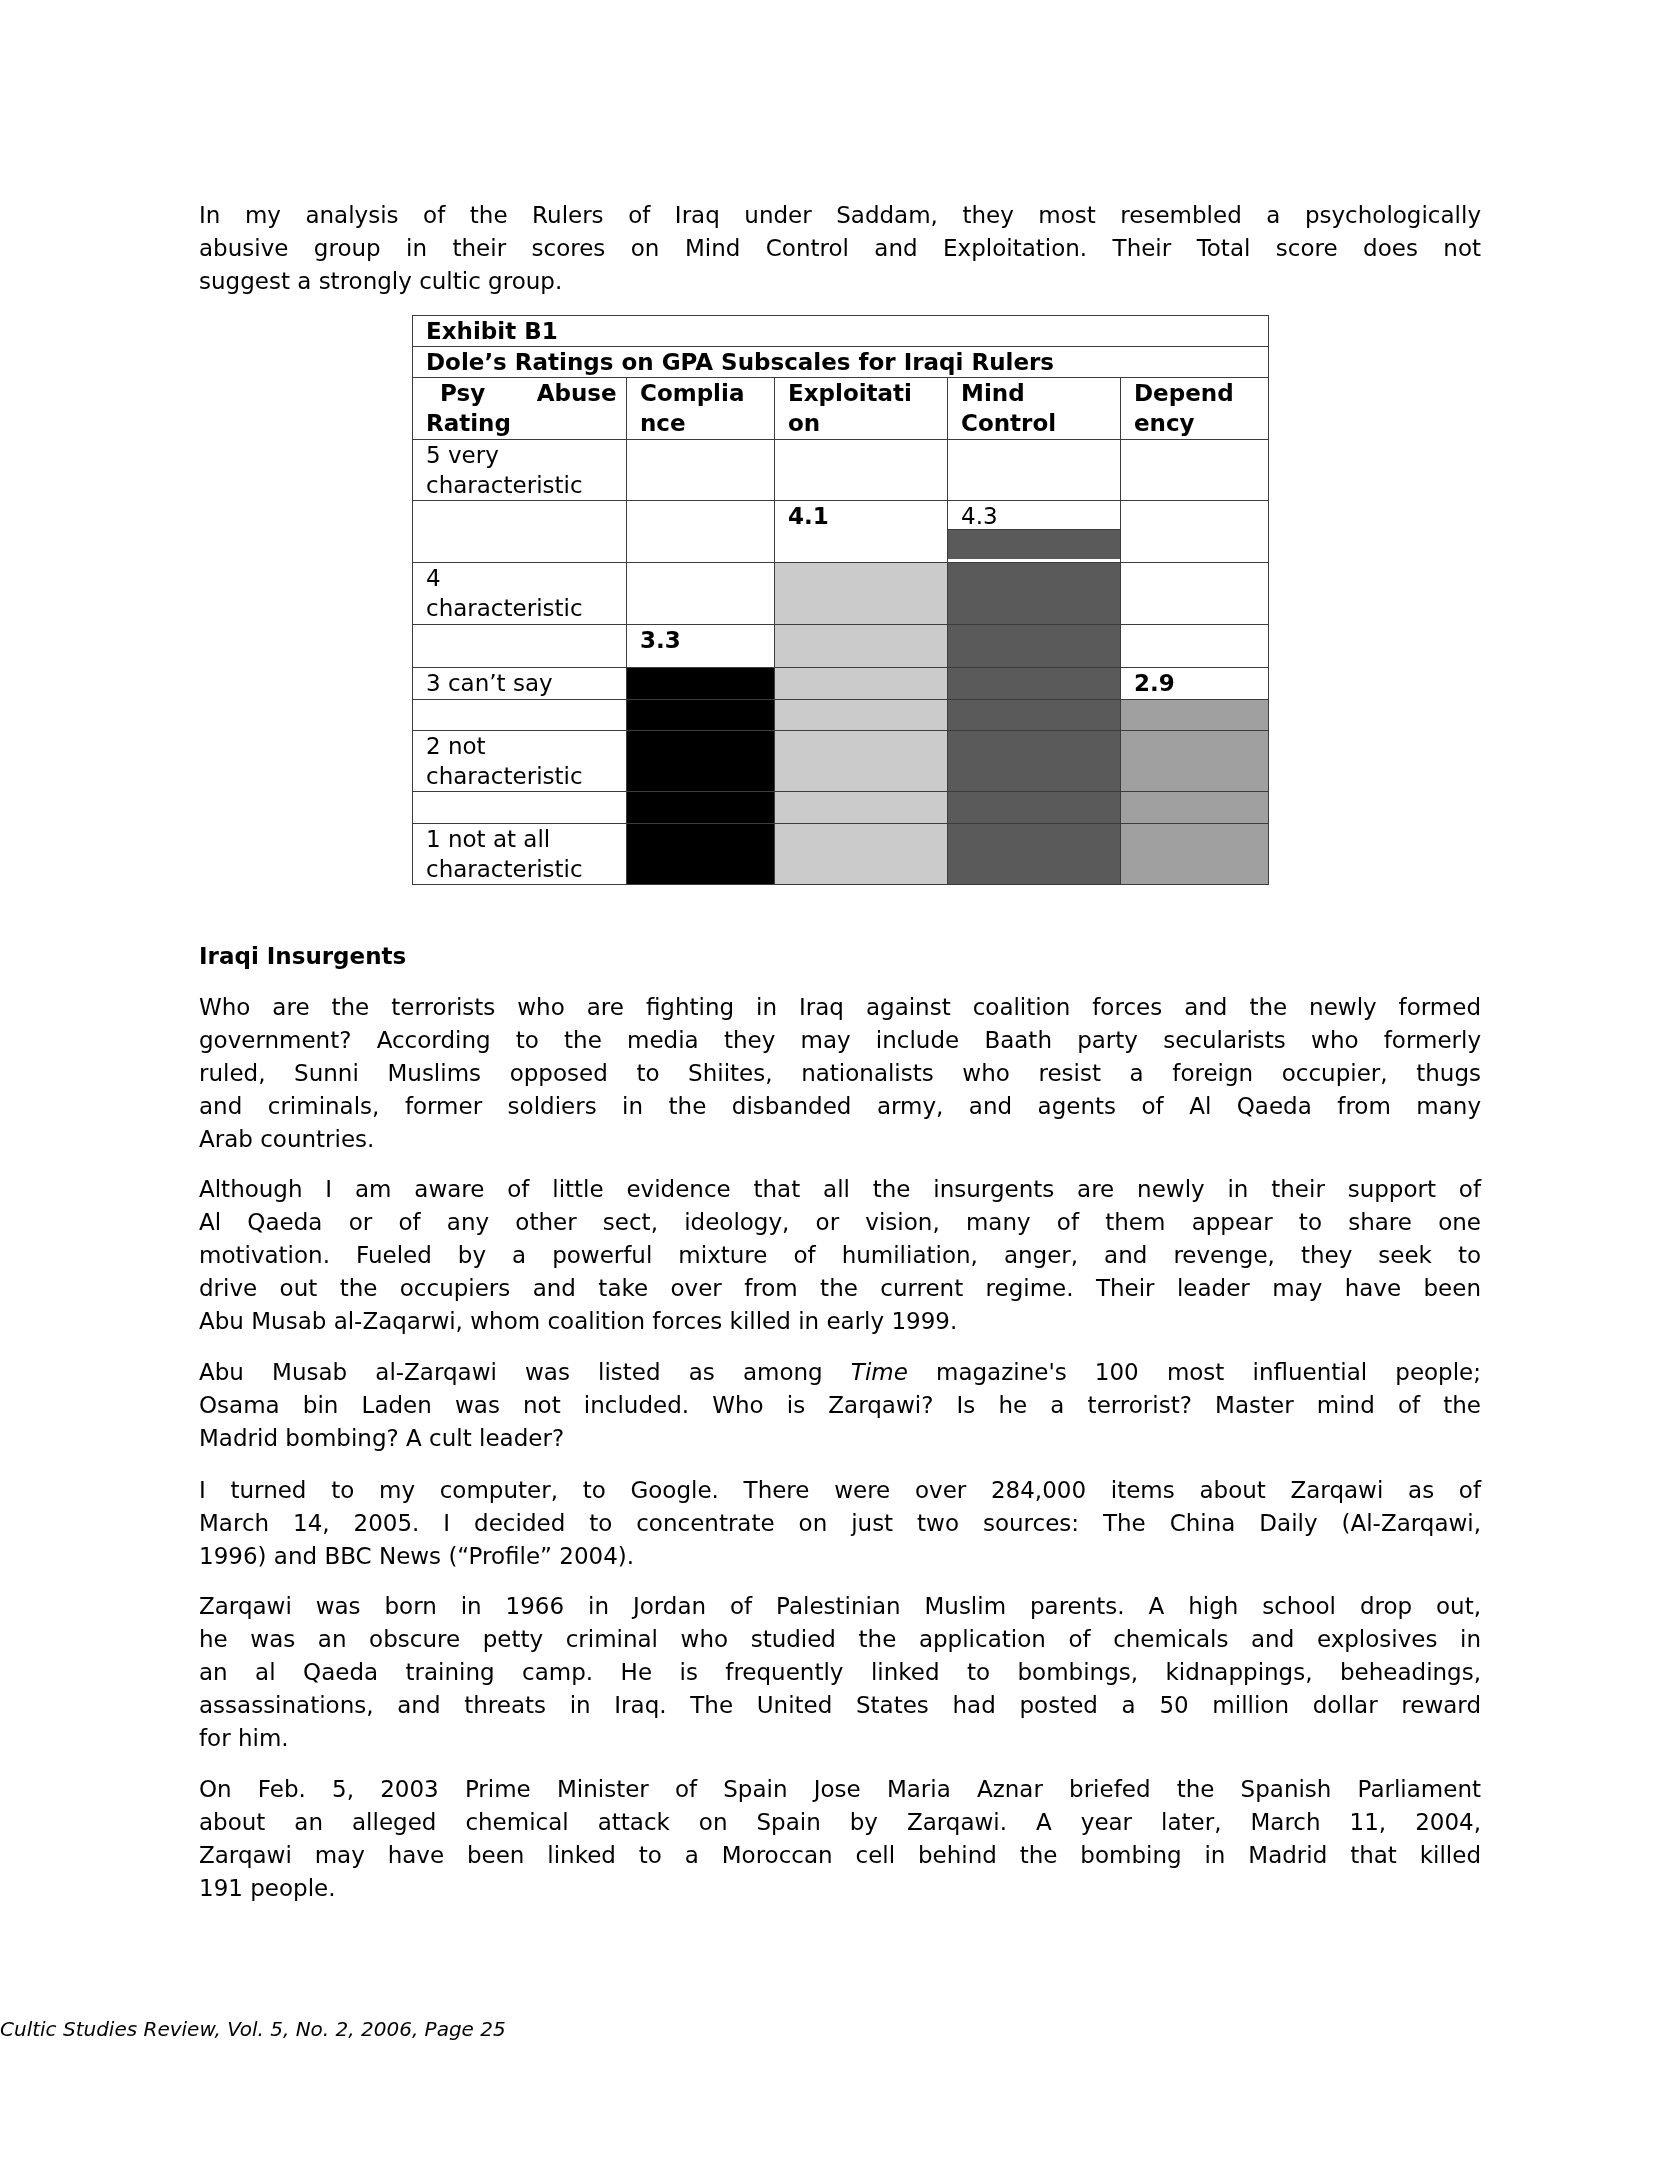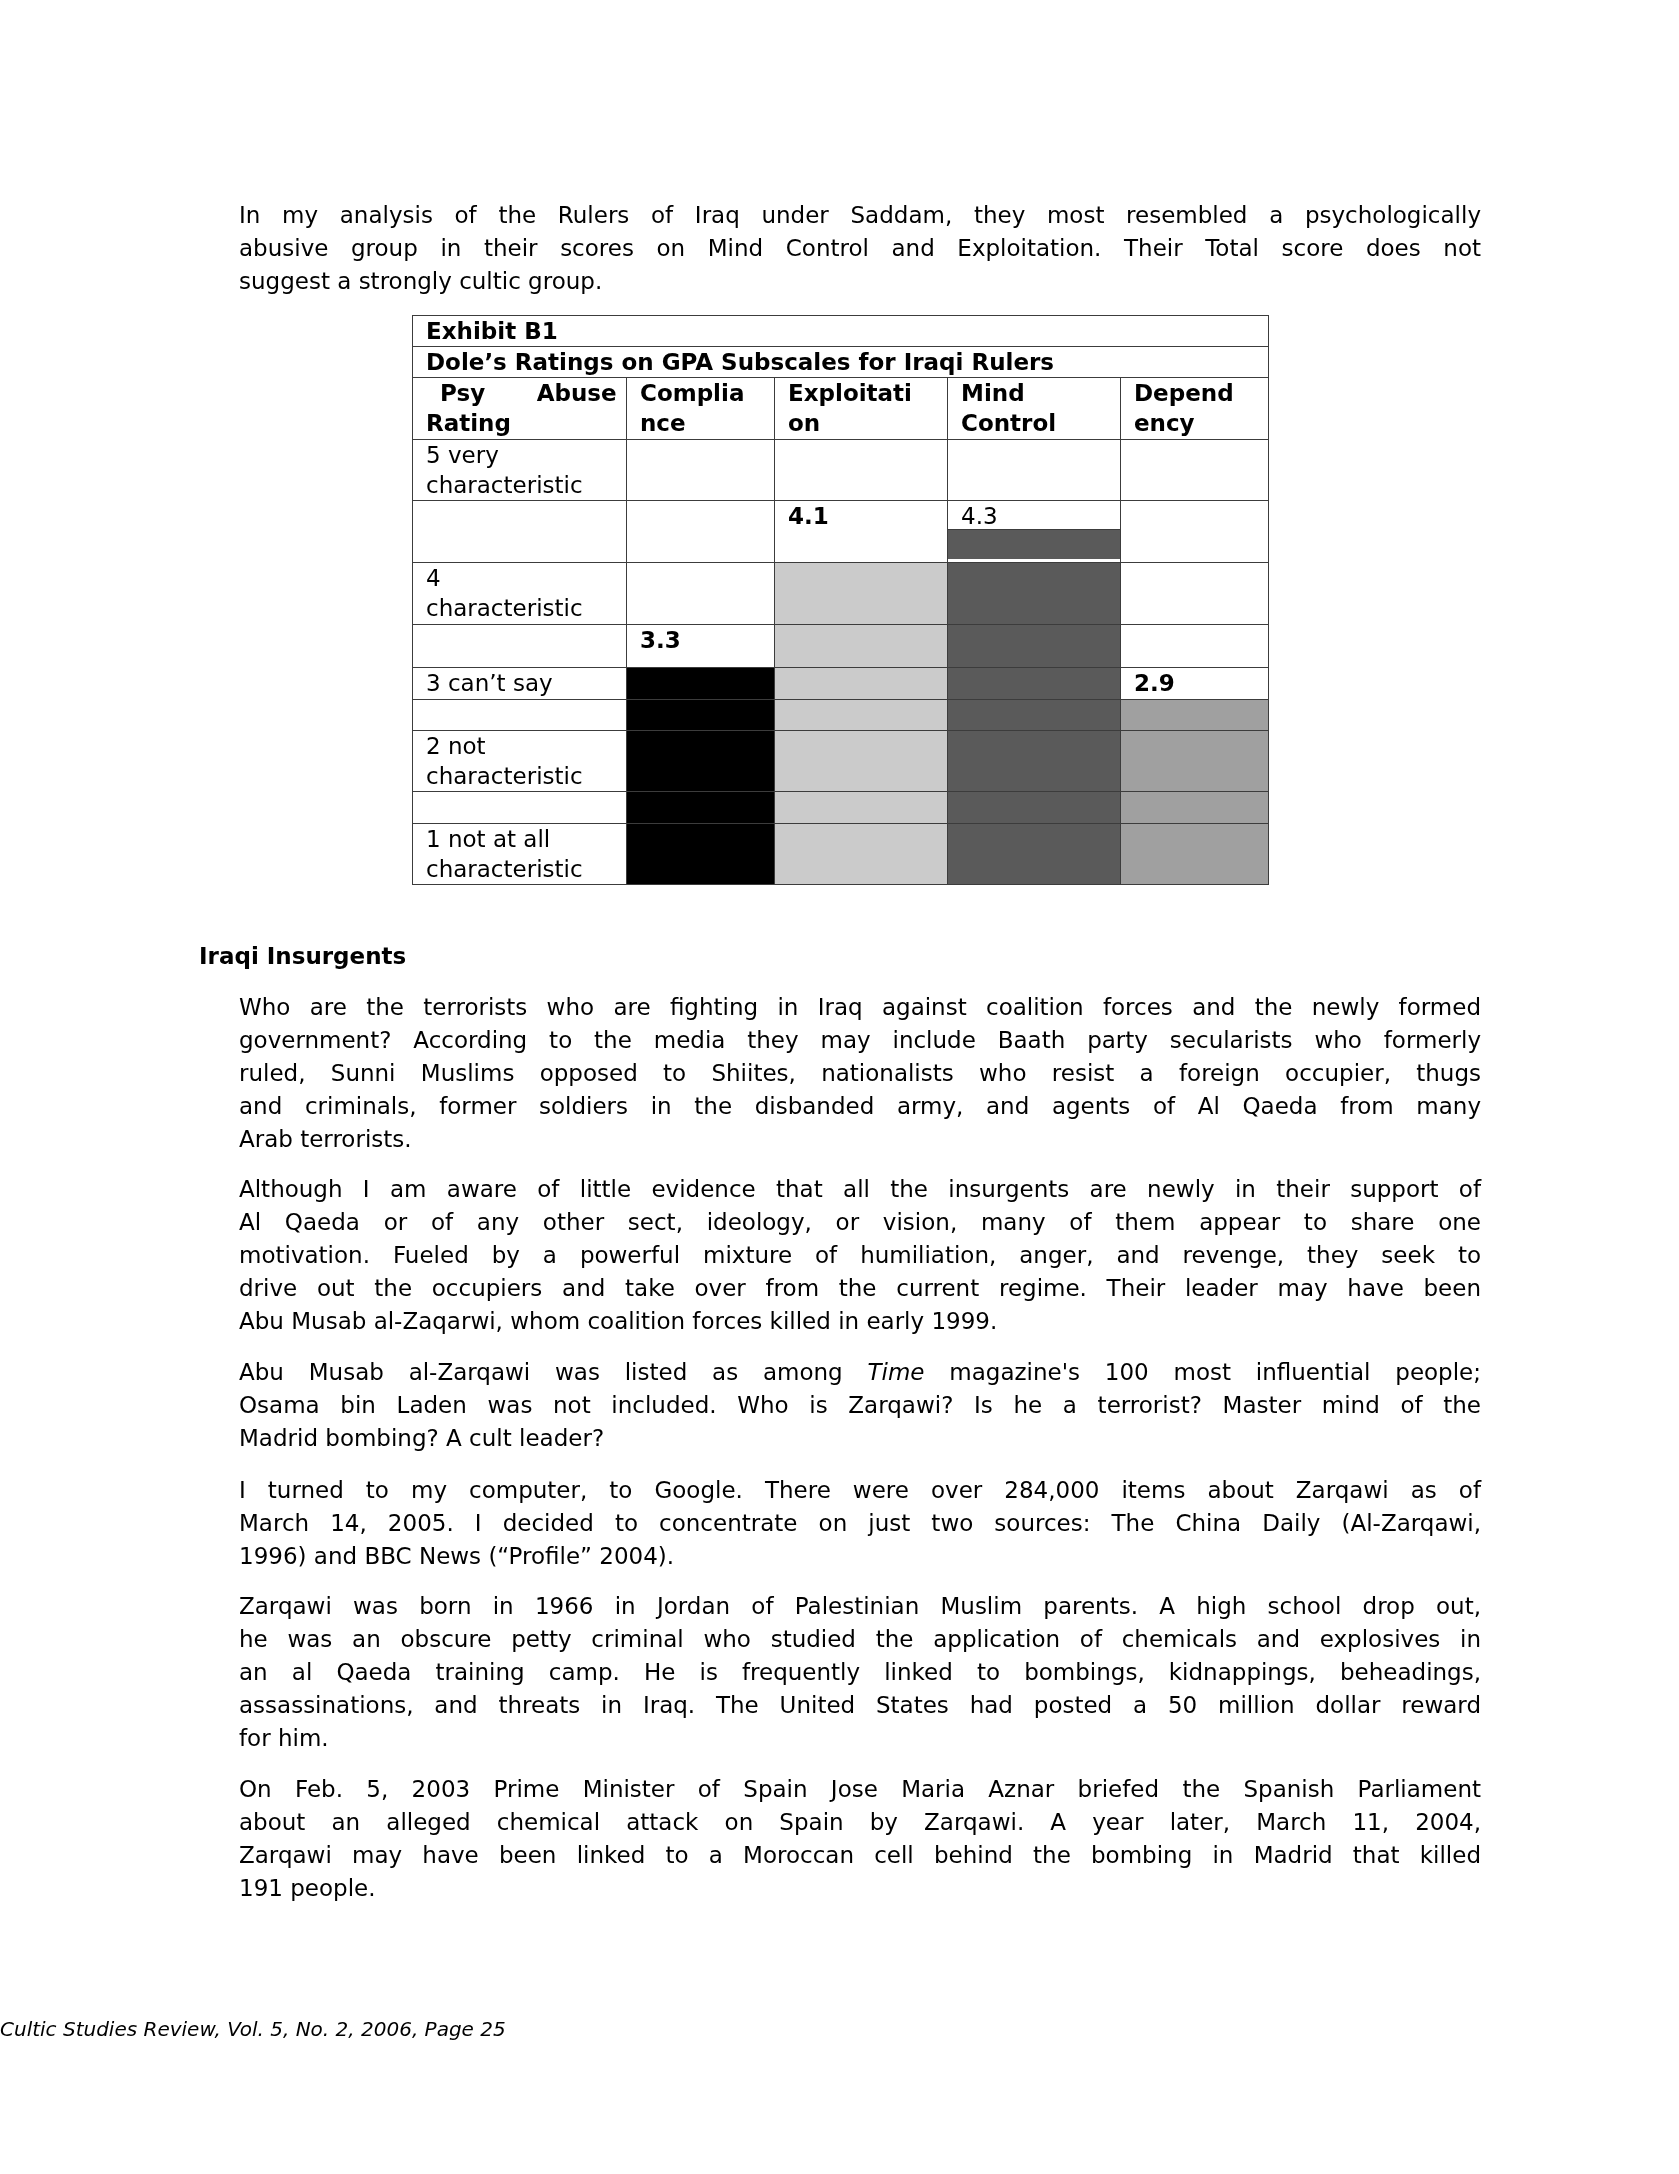--- a/index.html
+++ b/index.html
@@ -1,19 +1,19 @@
 <!DOCTYPE html>
 <html style="font-size:15px"><head>
 <meta charset="utf-8">
 <style>
   html, body { margin:0; padding:0; background:#fff; }
   body { width:1680px; height:2174px; position:relative; overflow:hidden;
          font-family:"DejaVu Sans", sans-serif; color:#000; }
   .para { position:absolute; left:199px; width:1282px; font-size:23px; line-height:33px; }
-  .line { display:block; text-align:justify; text-align-last:justify; white-space:nowrap; height:33px;margin-left:40px; }
+  .line { display:block; text-align:justify; text-align-last:justify; white-space:nowrap; height:33px; }
   .line.last { text-align-last:left; }
   .heading { position:absolute; left:199px; top:940px; font-size:23px; font-weight:bold; line-height:33px; }
   .footer { position:absolute; left:0; width:1680px; top:2015px; text-align:left;
             font-size:20px; font-style:italic; line-height:28px; }
   table.exhibit { position:absolute; left:412px; top:315px; border-collapse:collapse;
                   font-size:23px; table-layout:fixed; }
   table.exhibit td { border:1.9px solid #3c3c3c; padding:0 0 0 13px; vertical-align:top;
                      line-height:30px; overflow:hidden; white-space:nowrap; box-sizing:border-box; }
   table.exhibit td.bold { font-weight:bold; }
   .psy-head { display:flex; justify-content:space-between; padding-right:9.4px;margin-left:14px; }
@@ -164,21 +164,21 @@
 </tbody>
   </table>
 
 <div class="heading">Iraqi Insurgents</div>
 
 <div class="para" style="top:991px;">
     <span class="line">Who are the terrorists who are fighting in Iraq against coalition forces and the newly formed</span>
     <span class="line">government? According to the media they may include Baath party secularists who formerly</span>
     <span class="line">ruled, Sunni Muslims opposed to Shiites, nationalists who resist a foreign occupier, thugs</span>
     <span class="line">and criminals, former soldiers in the disbanded army, and agents of Al Qaeda from many</span>
-    <span class="line last">Arab terrorists.</span>
+    <span class="line last">Arab countries.</span>
   </div>
 <div class="para" style="top:1173px;">
     <span class="line">Although I am aware of little evidence that all the insurgents are newly in their support of</span>
     <span class="line">Al Qaeda or of any other sect, ideology, or vision, many of them appear to share one</span>
     <span class="line">motivation. Fueled by a powerful mixture of humiliation, anger, and revenge, they seek to</span>
     <span class="line">drive out the occupiers and take over from the current regime. Their leader may have been</span>
     <span class="line last">Abu Musab al-Zaqarwi, whom coalition forces killed in early 1999.</span>
   </div>
 <div class="para" style="top:1356px;">
     <span class="line">Abu Musab al-Zarqawi was listed as among <em>Time</em> magazine's 100 most influential people;</span>

